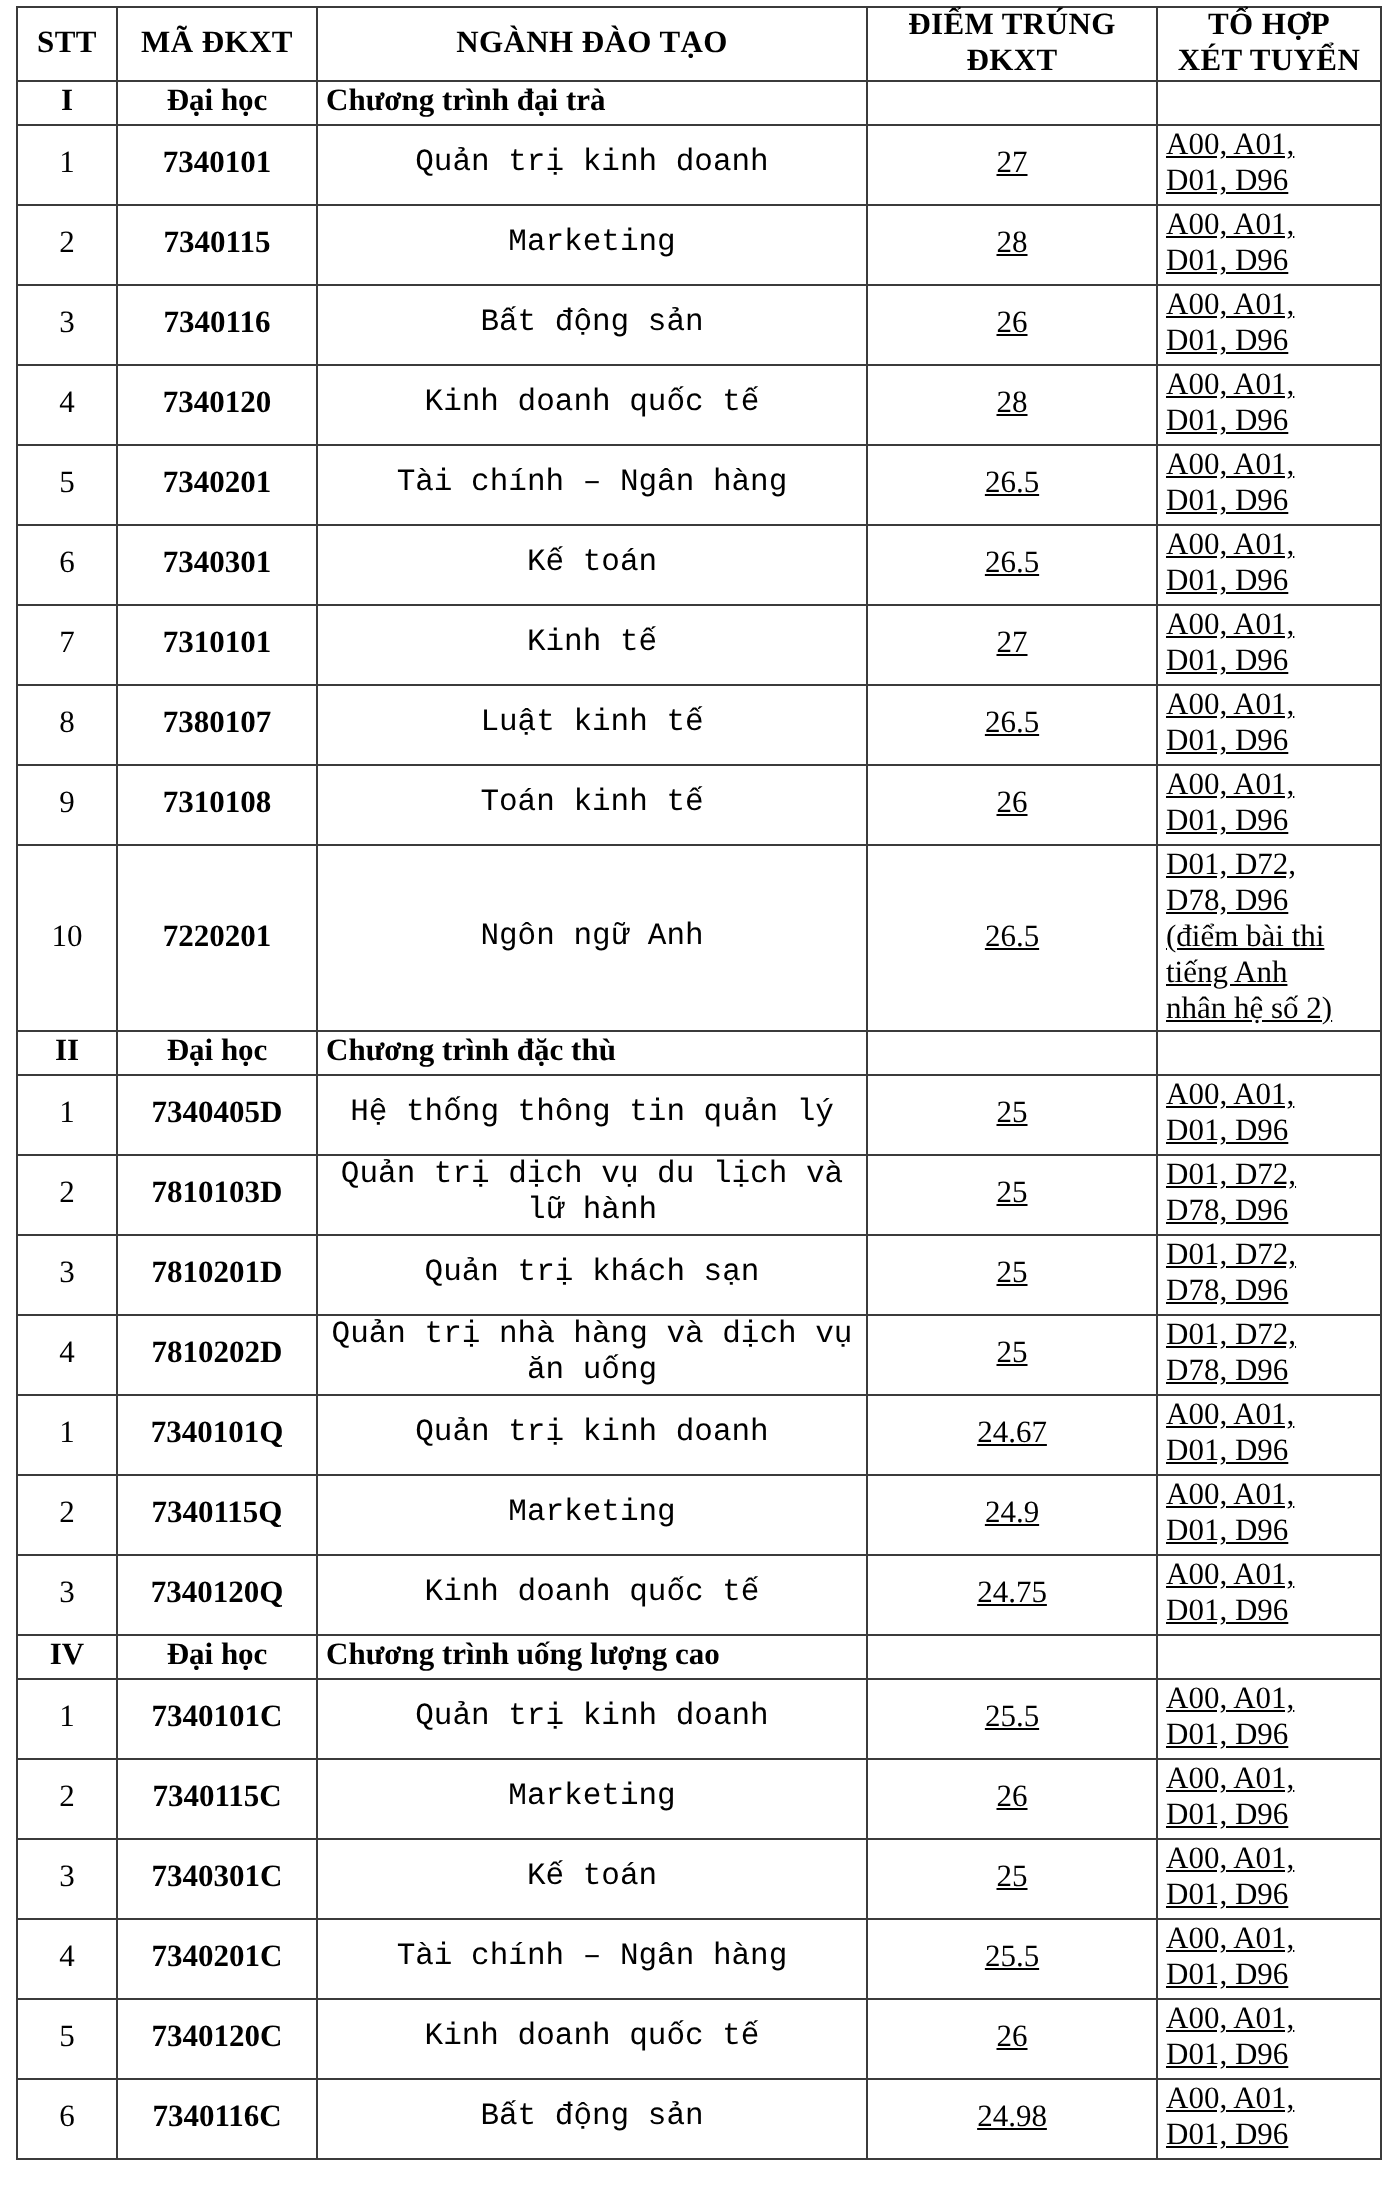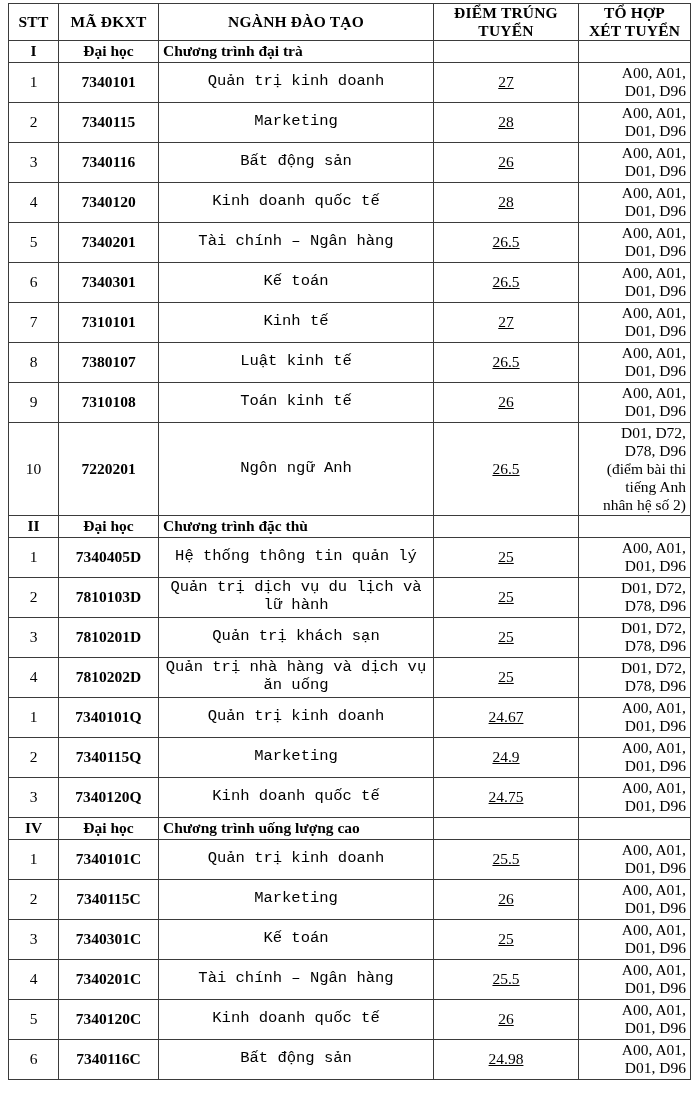--- a/index.html
+++ b/index.html
@@ -69,24 +69,25 @@
 
   
   tr.data-row td { height: 39px; }
   tr.data-row.tall td { height: 92px; }
 
   td.cell-stt   { text-align: center; }
   td.cell-code  { text-align: center; font-weight: bold; }
   td.cell-major { text-align: center; padding-left: 8px; font-family: Liberation Mono, monospace; }
   td.cell-score { text-align: center; text-decoration: underline; }
   td.cell-combo {
-    text-align: right;
+    text-align: left;
     line-height: 1.14;
     font-size: 15px;
     padding: 1px 2px;
+    text-decoration: underline;
   }
   td.cell-combo .cline { display: block; white-space: nowrap; }
 </style>
 </head>
 <body>
 
 <div id="sheet">
   <table class="admissions">
     <colgroup>
       <col class="c-stt">
@@ -101,21 +102,21 @@
             <span class="hl">STT</span>
           </th>
           <th>
             <span class="hl">MÃ ĐKXT</span>
           </th>
           <th>
             <span class="hl">NGÀNH ĐÀO TẠO</span>
           </th>
           <th>
             <span class="hl">ĐIỂM TRÚNG</span>
-            <span class="hl">TUYỂN</span>
+            <span class="hl">ĐKXT</span>
           </th>
           <th>
             <span class="hl">TỔ HỢP</span>
             <span class="hl">XÉT TUYỂN</span>
           </th>
         </tr>
     </thead>
     <tbody id="table-body">
         <tr class="section-row">
           <td class="sec-num">I</td>

